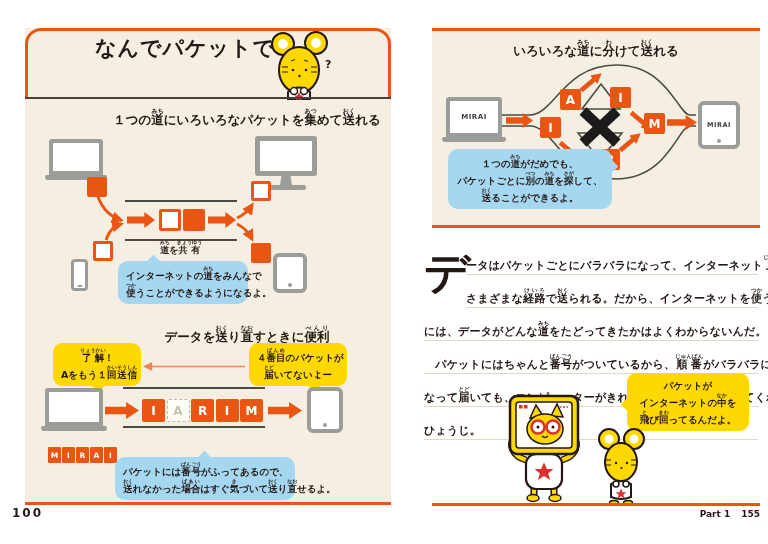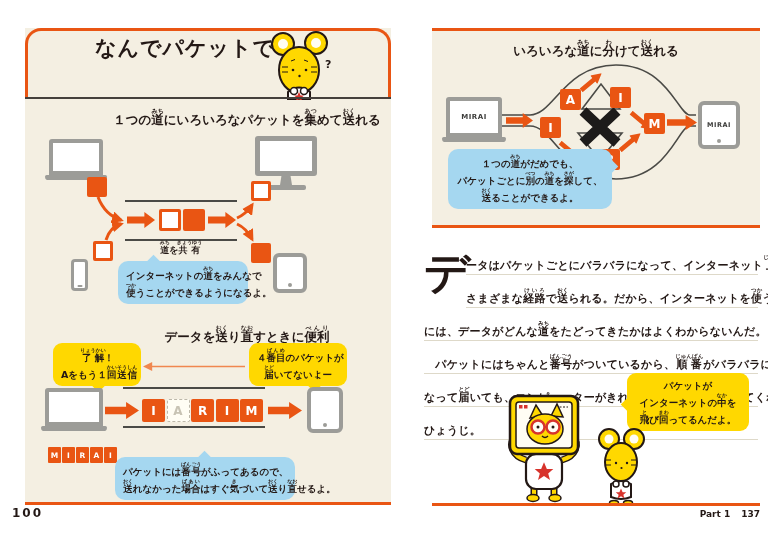--- a/index.html
+++ b/index.html
@@ -338,14 +338,14 @@
   <circle cx="30" cy="58" r="3" fill="#ffffff" stroke="#231815" stroke-width="1.5"></circle>
   <path transform="translate(25,68) scale(0.85)" d="M0,-6.5 1.9,-2 6.2,-2 2.8,1 4,5.4 0,2.7 -4,5.4 -2.8,1 -6.2,-2 -1.9,-2 Z" fill="#d7332c"></path>
   <ellipse cx="18" cy="77" rx="4.5" ry="2.5" fill="#ffd800" stroke="#231815" stroke-width="1.5"></ellipse>
   <ellipse cx="32" cy="77" rx="4.5" ry="2.5" fill="#ffd800" stroke="#231815" stroke-width="1.5"></ellipse>
 </svg>
 
 <div id="right-bottom-line"></div>
 
 <div id="footer-right">
   <span>Part 1</span>
-  <span>137</span>
+  <span>155</span>
 </div>
 
 </body></html>

